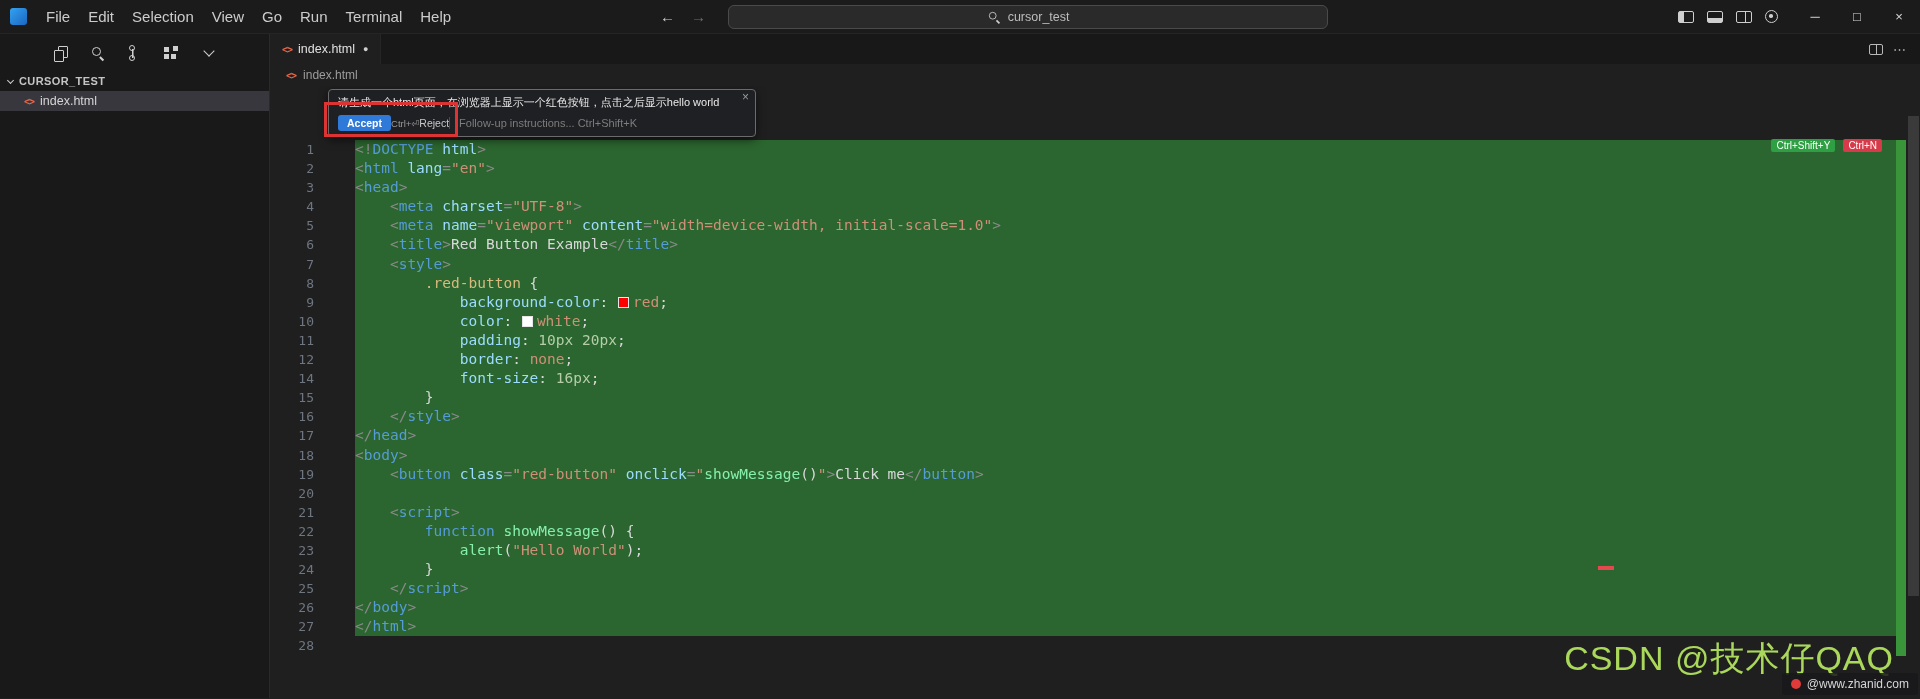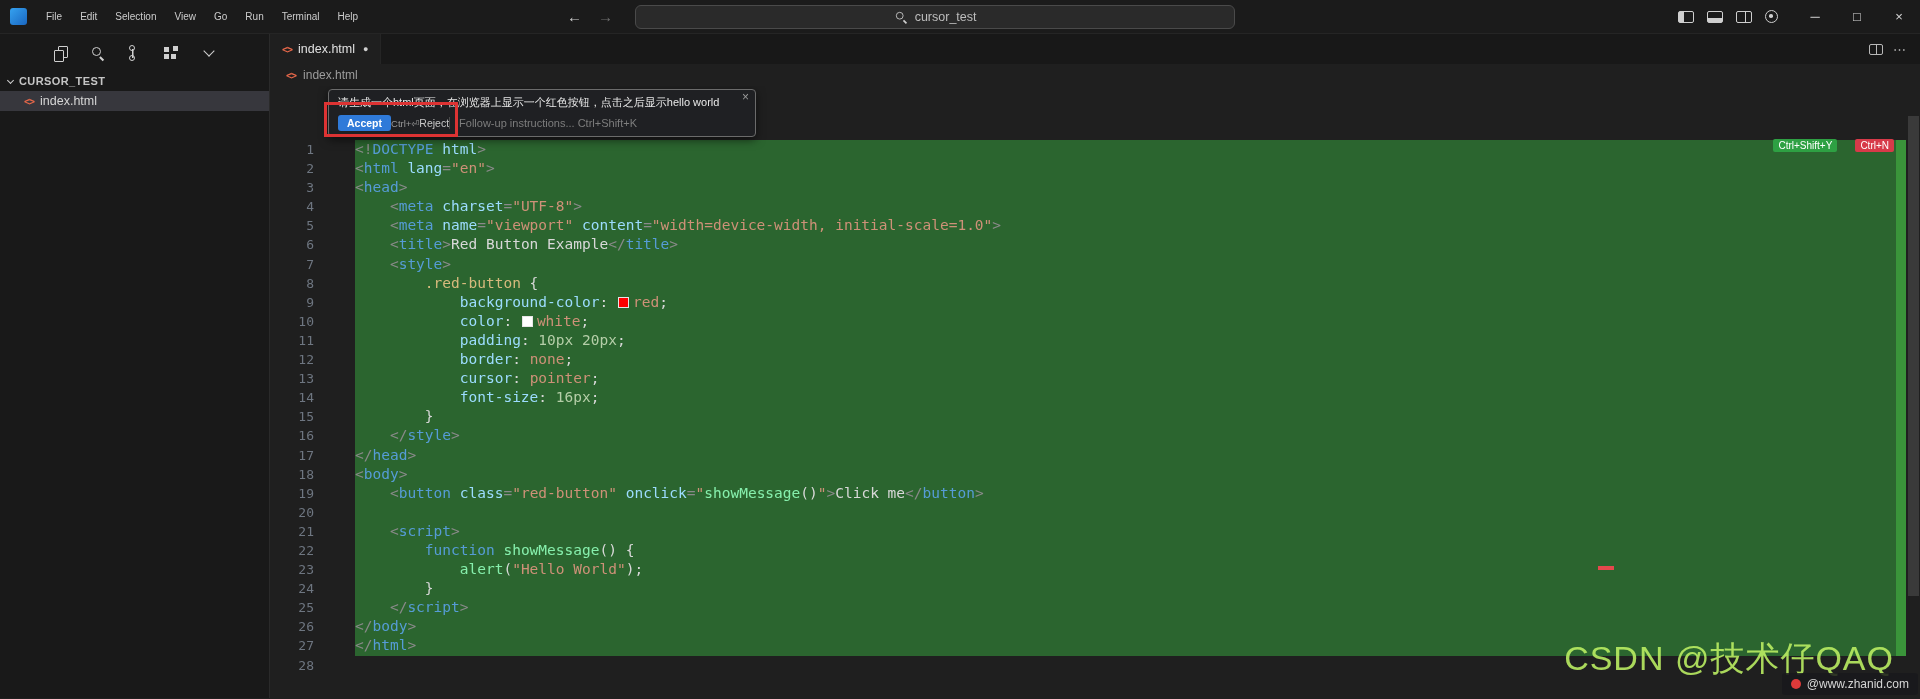--- a/index.html
+++ b/index.html
@@ -4,21 +4,21 @@
 <style>
   * { margin:0; padding:0; box-sizing:border-box; }
   html,body { width:1920px; height:699px; overflow:hidden; background:#1f1f1f;
     font-family:"Liberation Sans", sans-serif; }
   .window { position:relative; width:1920px; height:699px; background:#1f1f1f; }
 
   
   .titlebar { height:34px; background:#1b1b1b; display:flex; align-items:center; border-bottom:1px solid #252525; }
   .logo { width:17px; height:17px; margin:0 10px; border-radius:3px; background:linear-gradient(135deg,#35a2f0 0%,#1a67c1 100%); flex:none; }
   .menubar { display:flex; align-items:center; height:100%; }
-  .menu-item { padding:0 9px; font-size:10px; color:#cccccc; line-height:34px; cursor:default; }
+  .menu-item { padding:0 9px; font-size:15px; color:#cccccc; line-height:34px; cursor:default; }
   .nav-arrows { display:flex; align-items:center; gap:16px; margin-left:200px; font-size:15px; }
   .nav-back { color:#d0d0d0; }
   .nav-fwd { color:#6f6f6f; }
   .search-box { width:600px; height:24px; margin-left:22px; background:#2a2a2a; border:1px solid #4a4a4a; border-radius:6px;
     display:flex; align-items:center; justify-content:center; gap:7px; color:#bdbdbd; font-size:12.5px; }
   .tb-right { margin-left:auto; display:flex; align-items:center; height:100%; }
   .tb-layout-icons { display:flex; align-items:center; gap:13px; padding-right:16px; }
   .win-ctl { width:42px; height:34px; display:flex; align-items:center; justify-content:center; font-size:13px; color:#d8d8d8; }
 
   
@@ -82,21 +82,21 @@
   .popup-prompt { padding:5px 22px 2px 9px; font-size:11px; color:#e8e8e8; white-space:nowrap; overflow:hidden; }
   .popup-row { display:flex; align-items:center; gap:0; padding:3px 9px 0; }
   .accept-btn { background:#2f7ad9; color:#fff; font-size:10.5px; font-weight:bold; padding:2px 9px; border-radius:3px; }
   .accept-key { font-size:9.5px; color:#9a9a9a; }
   .reject-btn { font-size:10.5px; color:#c8c8c8; }
   .followup-input { background:transparent; border:none; border-left:1px solid #4a4a4a; border-radius:0; outline:none; color:#bbb;
     font-size:11px; width:255px; padding-left:9px; font-family:"Liberation Sans", sans-serif; }
   .followup-input::placeholder { color:#7d7d7d; }
   .popup-close { position:absolute; top:0; right:6px; font-size:12px; color:#9a9a9a; line-height:14px; }
   .annotation-box { position:absolute; left:54px; top:16px; width:134px; height:35px; border:3px solid #dd3333; z-index:6; }
-  .diff-badges { position:absolute; top:53px; right:26px; display:flex; gap:18px; z-index:4; }
+  .diff-badges { position:absolute; top:53px; right:38px; display:flex; gap:8px; z-index:4; }
   .badge { font-size:10px; color:#fff; padding:1px 5px; border-radius:2px; }
   .overview-ruler { position:absolute; right:14px; top:54px; width:10px; height:516px; background:#3fa93f; opacity:.85; }
   .scrollbar-thumb { position:absolute; right:1px; top:30px; width:11px; height:480px; background:rgba(121,121,121,.3); }
   .red-dash { position:absolute; left:1328px; top:480px; width:16px; height:4px; background:#e5484d; }
   .csdn-watermark { position:absolute; right:26px; top:550px; font-size:34px; color:#bef264; opacity:.88; letter-spacing:1px; z-index:7; white-space:nowrap; }
   .corner-watermark { position:absolute; right:2px; bottom:3px; display:flex; align-items:center; gap:6px; background:rgba(25,25,28,.85);
     padding:4px 9px; border-radius:3px; font-size:12px; color:#d6d6d6; z-index:8; }
   .wm-logo { width:10px; height:10px; border-radius:50%; background:#e03a3a; display:inline-block; }
 </style>
 </head>
@@ -230,24 +230,20 @@
             </div>
             <div class="code-line added">
               <span class="ln">11</span>
               <span class="lc"><span class="tk-w">            </span><span class="tk-a">padding</span><span class="tk-w">: </span><span class="tk-n">10px</span><span class="tk-w"> </span><span class="tk-n">20px</span><span class="tk-w">;</span></span>
             </div>
             <div class="code-line added">
               <span class="ln">12</span>
               <span class="lc"><span class="tk-w">            </span><span class="tk-a">border</span><span class="tk-w">: </span><span class="tk-s">none</span><span class="tk-w">;</span></span>
             </div>
             <div class="code-line added">
-              <span class="ln">13</span>
-              <span class="lc"><span class="tk-w">            </span><span class="tk-a">cursor</span><span class="tk-w">: </span><span class="tk-s">pointer</span><span class="tk-w">;</span></span>
-            </div>
-            <div class="code-line added">
               <span class="ln">14</span>
               <span class="lc"><span class="tk-w">            </span><span class="tk-a">font-size</span><span class="tk-w">: </span><span class="tk-n">16px</span><span class="tk-w">;</span></span>
             </div>
             <div class="code-line added">
               <span class="ln">15</span>
               <span class="lc"><span class="tk-w">        }</span></span>
             </div>
             <div class="code-line added">
               <span class="ln">16</span>
               <span class="lc"><span class="tk-w">    </span><span class="tk-g">&lt;/</span><span class="tk-t">style</span><span class="tk-g">&gt;</span></span>

